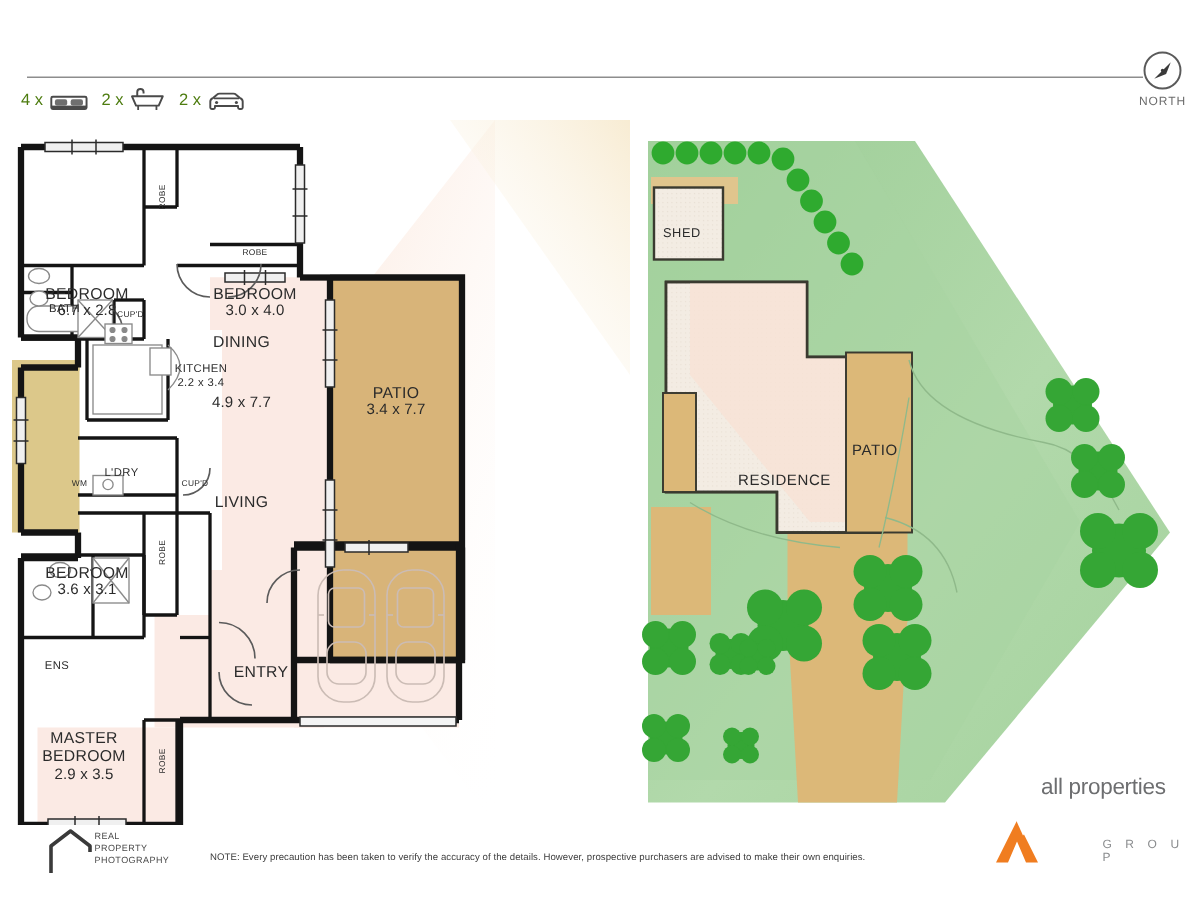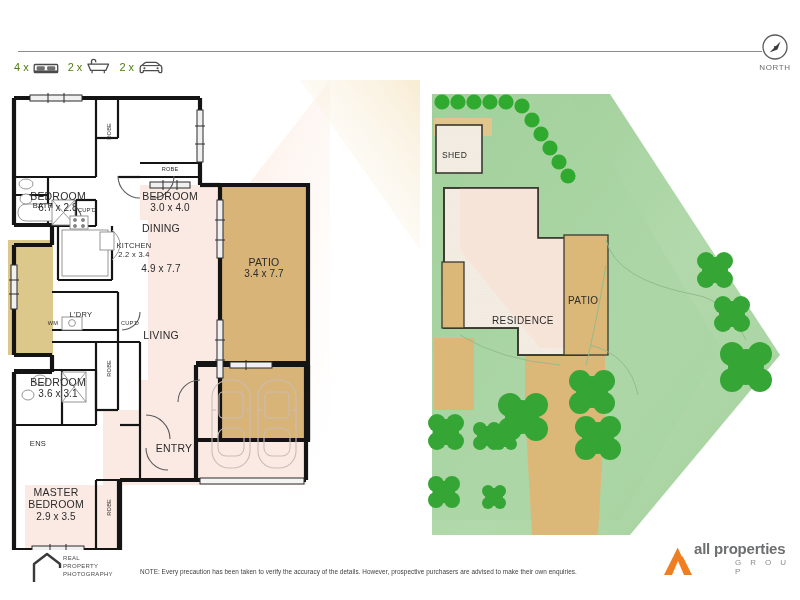--- a/index.html
+++ b/index.html
@@ -48,22 +48,22 @@
 
   
   .note{
     position:absolute;left:140px;top:568px;width:520px;
     font-size:6.4px;color:#3d3d3d;letter-spacing:.05px;line-height:1.3;
   }
   .rpp{position:absolute;left:30px;top:552px;width:105px;height:34px;}
   .rpp-txt{position:absolute;left:63px;top:554px;font-size:6px;color:#4a4a4a;
     line-height:1.34;letter-spacing:.3px;}
   .apg{position:absolute;left:660px;top:543px;width:132px;height:36px;}
-  .apg-name{position:absolute;left:694px;top:540px;font-size:15px;color:#6d6e70;
-    letter-spacing:-.2px;font-weight:bold;}
+  .apg-name{position:absolute;left:694px;top:516px;font-size:15px;color:#6d6e70;
+    letter-spacing:-.2px;}
   .apg-sub{position:absolute;left:697px;top:558px;font-size:8px;color:#8a8c8e;
     letter-spacing:3.4px;margin-left:38px;}
 </style>
 </head>
 <body>
 
 <div id="root">
 
   <div class="hdr-rule"></div>
 

